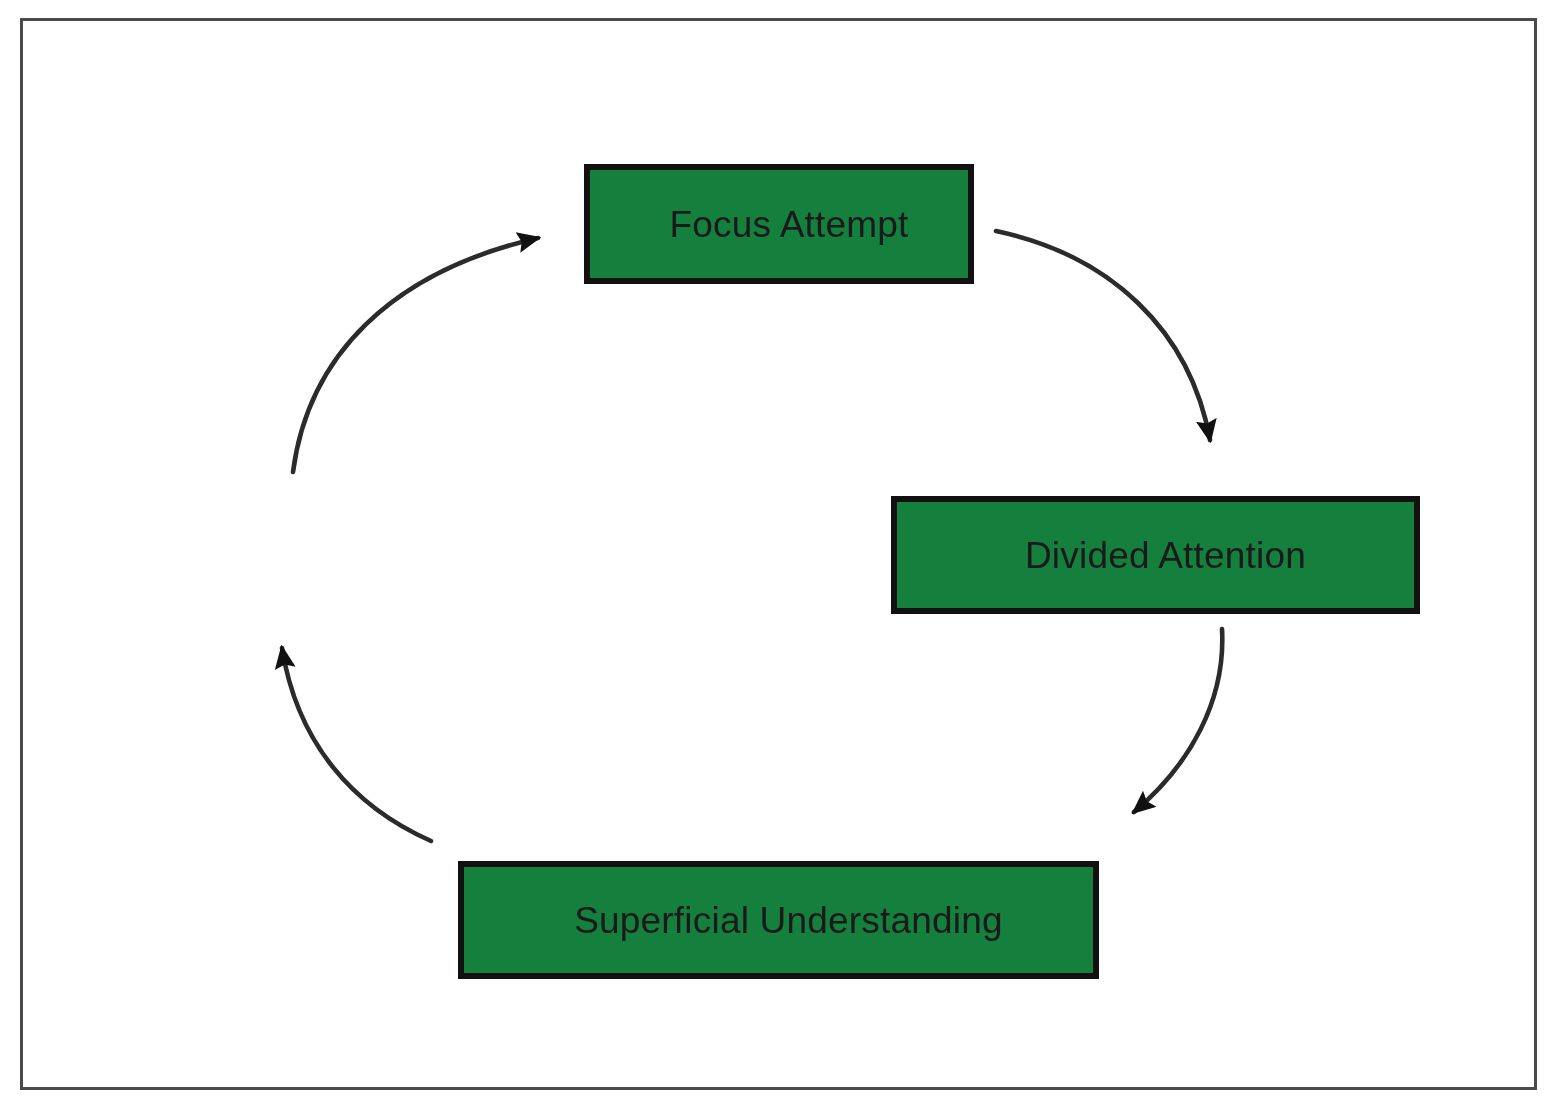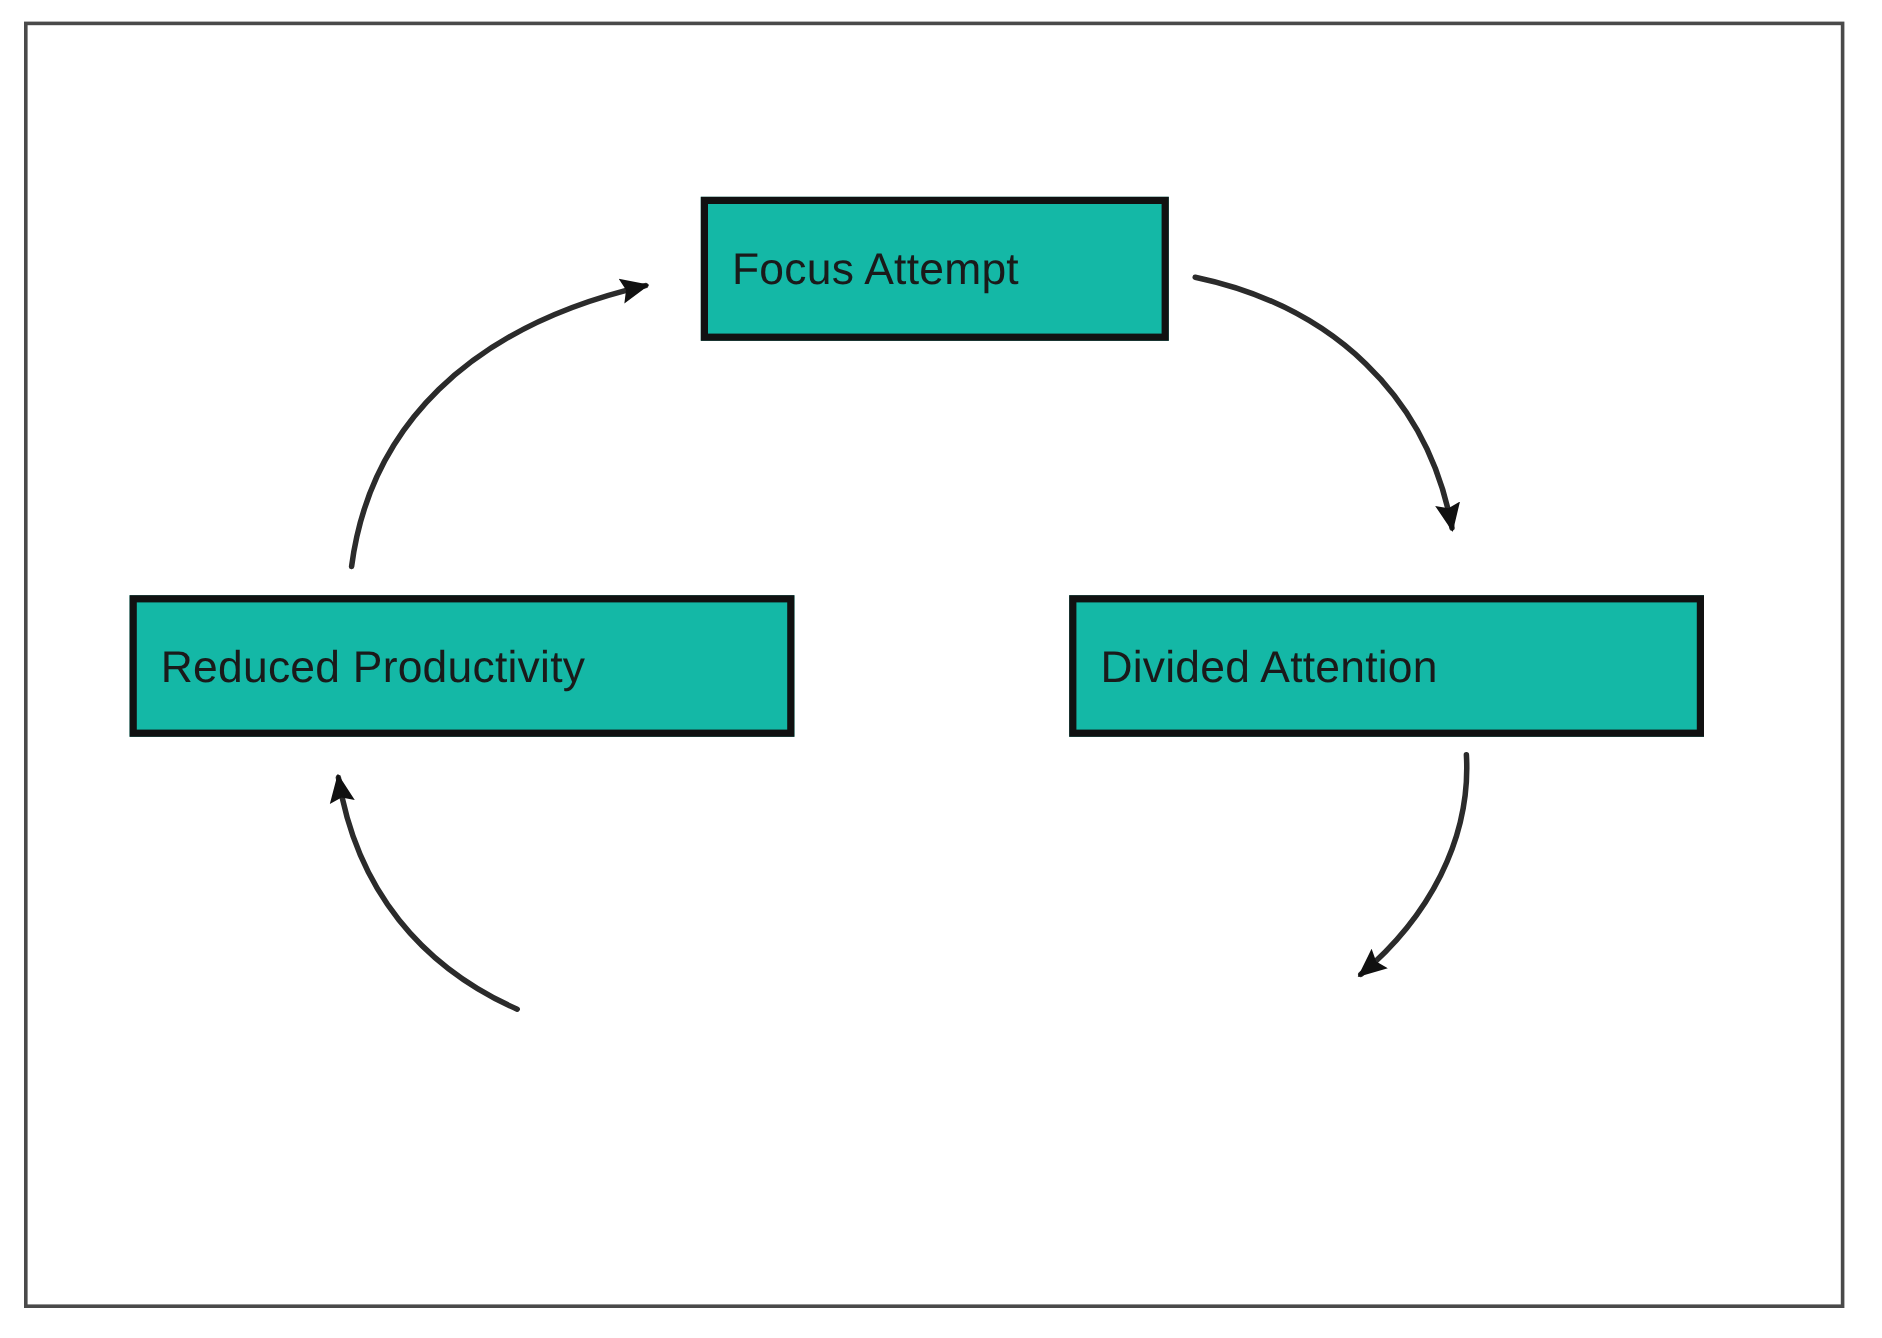--- a/index.html
+++ b/index.html
@@ -36,24 +36,25 @@
     left: 0;
     top: 0;
     width: 1568px;
     height: 1115px;
     pointer-events: none;
   }
   
   .node {
     position: absolute;
     box-sizing: border-box;
-    background: #14b8a6;
+    background: #15803d;
     border: 6px solid #111111;
     display: flex;
     align-items: center;
+    justify-content: center;
     padding-left: 20px;
   }
   .node-label {
     font-family: "Liberation Sans", sans-serif;
     font-size: 37px;
     font-weight: 400;
     color: #1a1a1a;
     letter-spacing: 0.2px;
     white-space: nowrap;
     line-height: 1;
@@ -107,18 +108,18 @@
   </svg>
 
   <div class="node" id="node-focus-attempt">
     <span class="node-label">Focus Attempt</span>
   </div>
 
   <div class="node" id="node-divided-attention">
     <span class="node-label">Divided Attention</span>
   </div>
 
+  <div class="node" id="node-superficial-understanding">
+    <span class="node-label">Superficial Understanding</span>
+  </div>
 
-  <div class="node" id="node-reduced-productivity">
-    <span class="node-label">Reduced Productivity</span>
-  </div>
 
 </div>
 
 </body></html>

